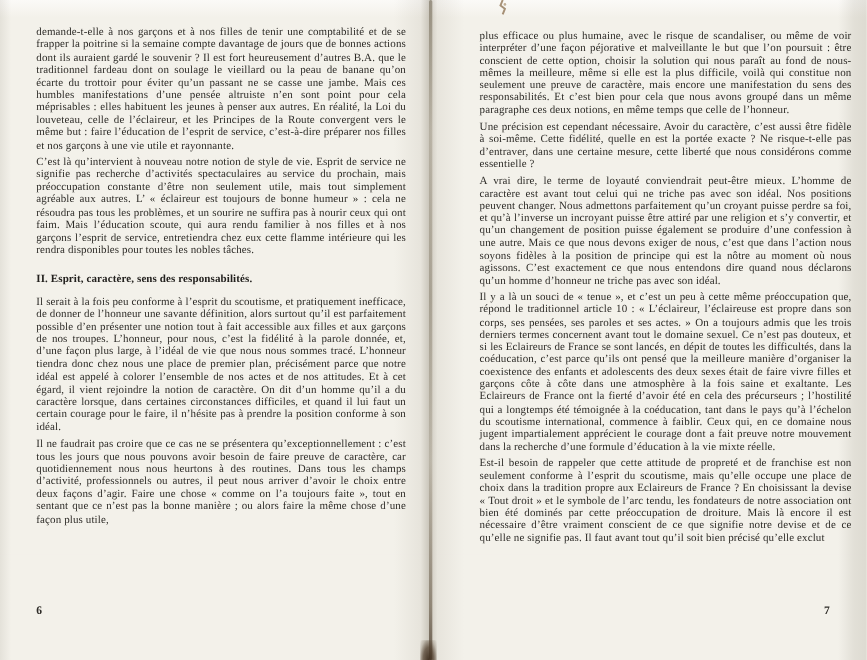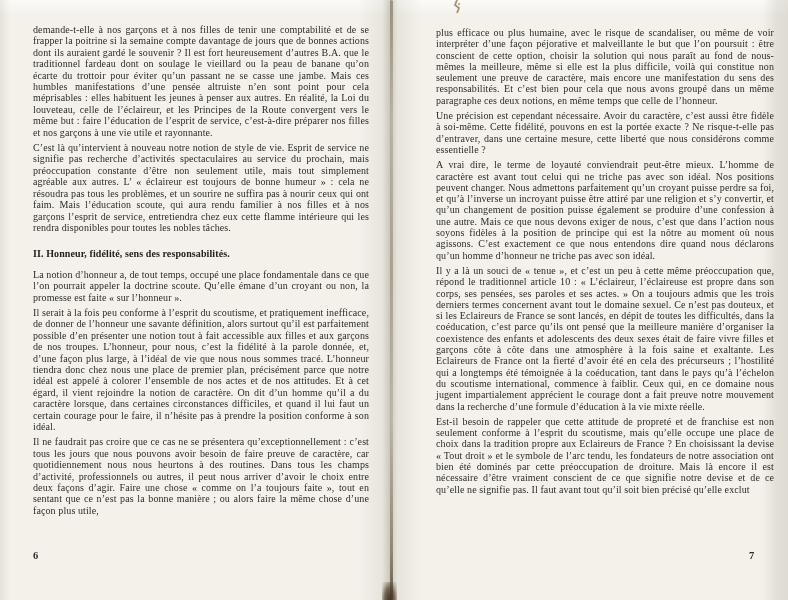--- a/index.html
+++ b/index.html
@@ -135,29 +135,28 @@
   <div class="scratch">
     <svg width="16" height="18" viewBox="0 0 16 18">
       <path d="M7 0 L5 5 L9 8 L7 13" stroke="#8b6f4e" stroke-width="1.8" fill="none" opacity="0.75"></path>
       <circle cx="9" cy="4" r="1.2" fill="#9b7f58" opacity="0.6"></circle>
     </svg>
   </div>
 
   <div class="page-text page-left-text">
     <p>demande-t-elle à nos garçons et à nos filles de tenir une comptabilité et de se frapper la poitrine si la semaine compte davantage de jours que de bonnes actions dont ils auraient gardé le souvenir ? Il est fort heureusement d’autres B.A. que le traditionnel fardeau dont on soulage le vieillard ou la peau de banane qu’on écarte du trottoir pour éviter qu’un passant ne se casse une jambe. Mais ces humbles manifestations d’une pensée altruiste n’en sont point pour cela méprisables : elles habituent les jeunes à penser aux autres. En réalité, la Loi du louveteau, celle de l’éclaireur, et les Principes de la Route convergent vers le même but : faire l’éducation de l’esprit de service, c’est-à-dire préparer nos filles et nos garçons à une vie utile et rayonnante.</p>
     <p>C’est là qu’intervient à nouveau notre notion de style de vie. Esprit de service ne signifie pas recherche d’activités spectaculaires au service du prochain, mais préoccupation constante d’être non seulement utile, mais tout simplement agréable aux autres. L’ « éclaireur est toujours de bonne humeur » : cela ne résoudra pas tous les problèmes, et un sourire ne suffira pas à nourir ceux qui ont faim. Mais l’éducation scoute, qui aura rendu familier à nos filles et à nos garçons l’esprit de service, entretiendra chez eux cette flamme intérieure qui les rendra disponibles pour toutes les nobles tâches.</p>
-    <h2 class="section-heading">II. Honneur, fidélité, sens des responsabilités.</h2>
-    <p>La notion d’honneur a, de tout temps, occupé une place fondamentale dans ce que l’on pourrait appeler la doctrine scoute. Qu’elle émane d’un croyant ou non, la promesse est faite « sur l’honneur ».</p>
+    <h2 class="section-heading">II. Esprit, caractère, sens des responsabilités.</h2>
     <p>Il serait à la fois peu conforme à l’esprit du scoutisme, et pratiquement inefficace, de donner de l’honneur une savante définition, alors surtout qu’il est parfaitement possible d’en présenter une notion tout à fait accessible aux filles et aux garçons de nos troupes. L’honneur, pour nous, c’est la fidélité à la parole donnée, et, d’une façon plus large, à l’idéal de vie que nous nous sommes tracé. L’honneur tiendra donc chez nous une place de premier plan, précisément parce que notre idéal est appelé à colorer l’ensemble de nos actes et de nos attitudes. Et à cet égard, il vient rejoindre la notion de caractère. On dit d’un homme qu’il a du caractère lorsque, dans certaines circonstances difficiles, et quand il lui faut un certain courage pour le faire, il n’hésite pas à prendre la position conforme à son idéal.</p>
     <p>Il ne faudrait pas croire que ce cas ne se présentera qu’exceptionnellement : c’est tous les jours que nous pouvons avoir besoin de faire preuve de caractère, car quotidiennement nous nous heurtons à des routines. Dans tous les champs d’activité, professionnels ou autres, il peut nous arriver d’avoir le choix entre deux façons d’agir. Faire une chose « comme on l’a toujours faite », tout en sentant que ce n’est pas la bonne manière ; ou alors faire la même chose d’une façon plus utile,</p>
   </div>
 
   <div class="page-text page-right-text">
     <p>plus efficace ou plus humaine, avec le risque de scandaliser, ou même de voir interpréter d’une façon péjorative et malveillante le but que l’on poursuit : être conscient de cette option, choisir la solution qui nous paraît au fond de nous-mêmes la meilleure, même si elle est la plus difficile, voilà qui constitue non seulement une preuve de caractère, mais encore une manifestation du sens des responsabilités. Et c’est bien pour cela que nous avons groupé dans un même paragraphe ces deux notions, en même temps que celle de l’honneur.</p>
-    <p>Une précision est cependant nécessaire. Avoir du caractère, c’est aussi être fidèle à soi-même. Cette fidélité, pouvons en est la portée exacte ? Ne risque-t-elle pas d’entraver, dans une certaine mesure, cette liberté que nous considérons comme essentielle ?</p>
+    <p>Une précision est cependant nécessaire. Avoir du caractère, c’est aussi être fidèle à soi-même. Cette fidélité, quelle en est la portée exacte ? Ne risque-t-elle pas d’entraver, dans une certaine mesure, cette liberté que nous considérons comme essentielle ?</p>
     <p>A vrai dire, le terme de loyauté conviendrait peut-être mieux. L’homme de caractère est avant tout celui qui ne triche pas avec son idéal. Nos positions peuvent changer. Nous admettons parfaitement qu’un croyant puisse perdre sa foi, et qu’à l’inverse un incroyant puisse être attiré par une religion et s’y convertir, et qu’un changement de position puisse également se produire d’une confession à une autre. Mais ce que nous devons exiger de nous, c’est que dans l’action nous soyons fidèles à la position de principe qui est la nôtre au moment où nous agissons. C’est exactement ce que nous entendons dire quand nous déclarons qu’un homme d’honneur ne triche pas avec son idéal.</p>
     <p>Il y a là un souci de « tenue », et c’est un peu à cette même préoccupation que, répond le traditionnel article 10 : « L’éclaireur, l’éclaireuse est propre dans son corps, ses pensées, ses paroles et ses actes. » On a toujours admis que les trois derniers termes concernent avant tout le domaine sexuel. Ce n’est pas douteux, et si les Eclaireurs de France se sont lancés, en dépit de toutes les difficultés, dans la coéducation, c’est parce qu’ils ont pensé que la meilleure manière d’organiser la coexistence des enfants et adolescents des deux sexes était de faire vivre filles et garçons côte à côte dans une atmosphère à la fois saine et exaltante. Les Eclaireurs de France ont la fierté d’avoir été en cela des précurseurs ; l’hostilité qui a longtemps été témoignée à la coéducation, tant dans le pays qu’à l’échelon du scoutisme international, commence à faiblir. Ceux qui, en ce domaine nous jugent impartialement apprécient le courage dont a fait preuve notre mouvement dans la recherche d’une formule d’éducation à la vie mixte réelle.</p>
     <p>Est-il besoin de rappeler que cette attitude de propreté et de franchise est non seulement conforme à l’esprit du scoutisme, mais qu’elle occupe une place de choix dans la tradition propre aux Eclaireurs de France ? En choisissant la devise « Tout droit » et le symbole de l’arc tendu, les fondateurs de notre association ont bien été dominés par cette préoccupation de droiture. Mais là encore il est nécessaire d’être vraiment conscient de ce que signifie notre devise et de ce qu’elle ne signifie pas. Il faut avant tout qu’il soit bien précisé qu’elle exclut</p>
   </div>
 
   <div class="pagenum pagenum-left">6</div>
   <div class="pagenum pagenum-right">7</div>
 
 </div>
 

